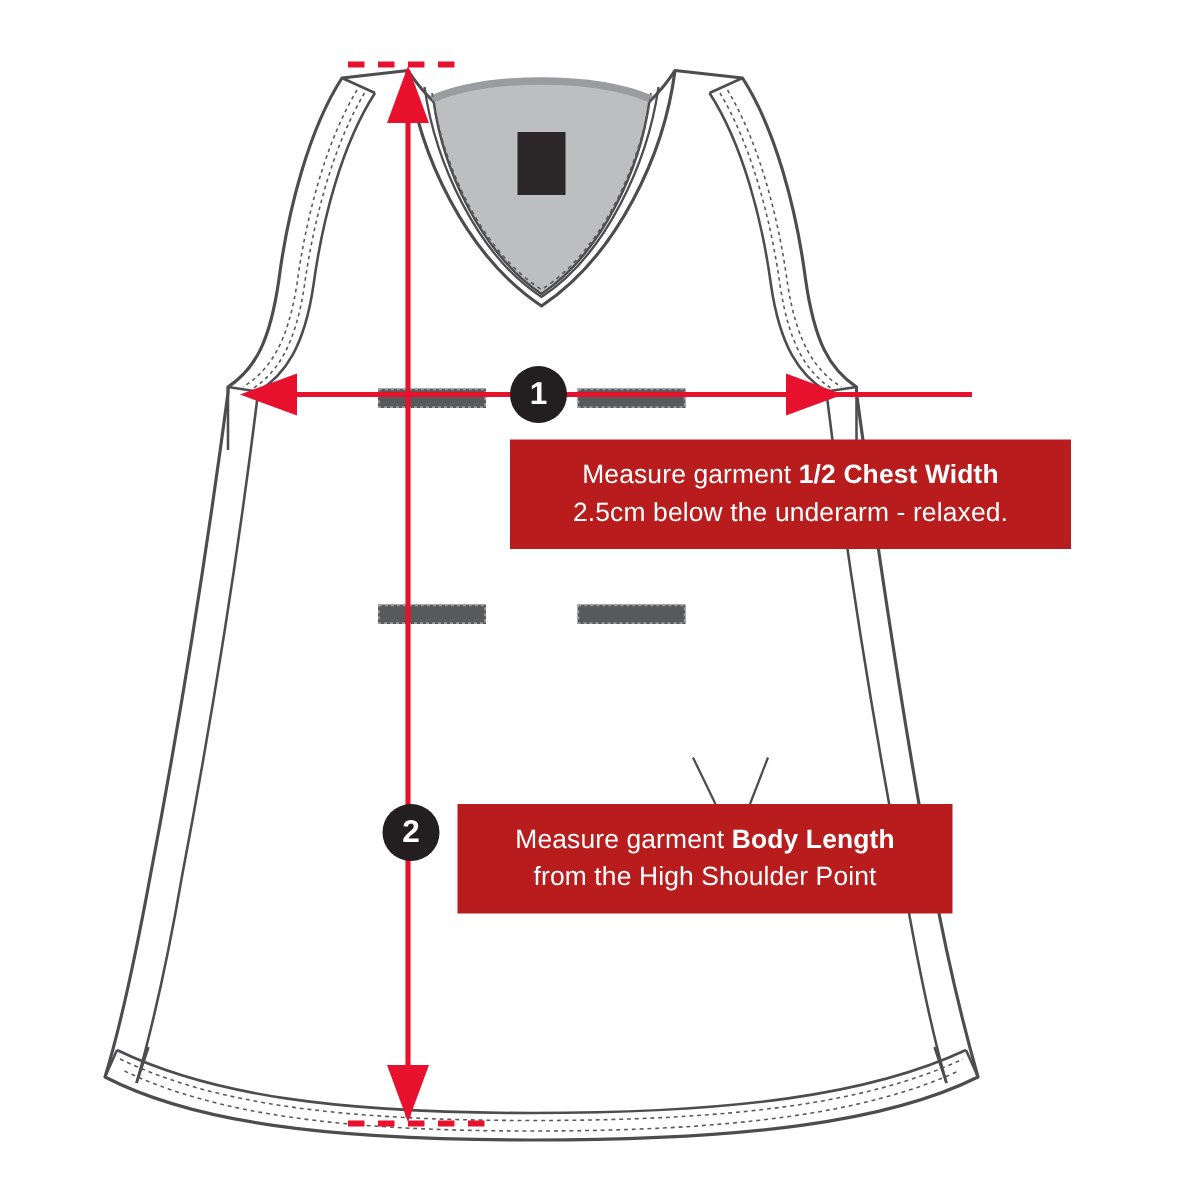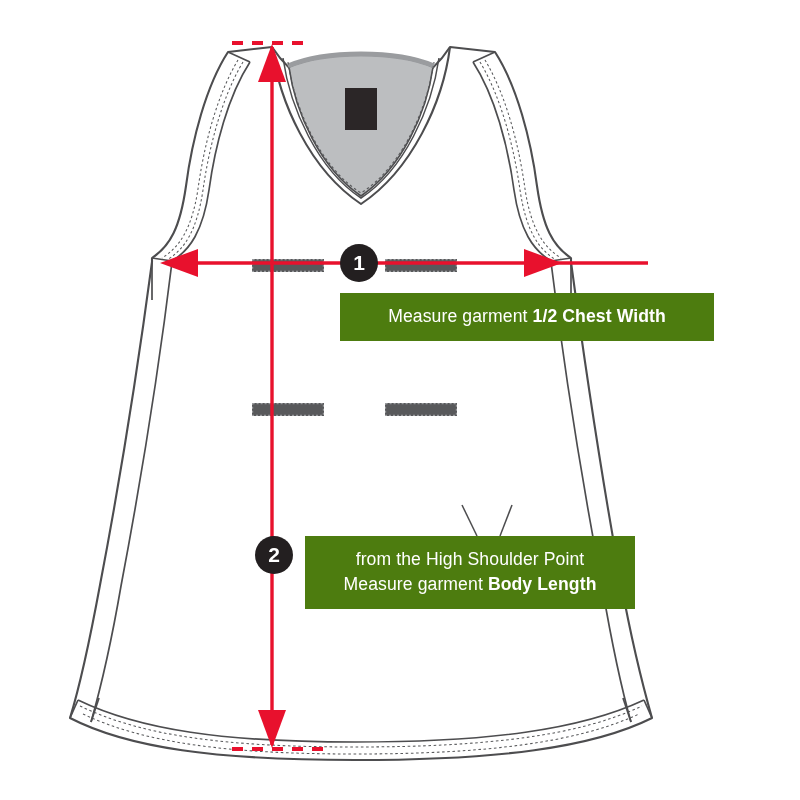--- a/index.html
+++ b/index.html
@@ -19,21 +19,21 @@
   }
   #garment-svg {
     position: absolute;
     left: 0;
     top: 0;
     width: 800px;
     height: 800px;
   }
   .callout {
     position: absolute;
-    background: #4d7c0f;
+    background: #b91c1c;
     color: #ffffff;
     text-align: center;
     line-height: 1.42;
     letter-spacing: 0.1px;
     box-sizing: border-box;
   }
   #callout-chest {
     left: 340px;
     top: 293px;
     width: 374px;
@@ -248,20 +248,21 @@
     </g>
 
   </svg>
 
   <div class="marker" id="marker-1">1</div>
 
   <div class="marker" id="marker-2">2</div>
 
   <div class="callout" id="callout-chest">
     <div><span>Measure garment </span><b>1/2 Chest Width</b></div>
+    <div>2.5cm below the underarm - relaxed.</div>
   </div>
 
   <div class="callout" id="callout-length">
+    <div><span>Measure garment </span><b>Body Length</b></div>
     <div>from the High Shoulder Point</div>
-    <div><span>Measure garment </span><b>Body Length</b></div>
   </div>
 
 </div>
 
 </body></html>

